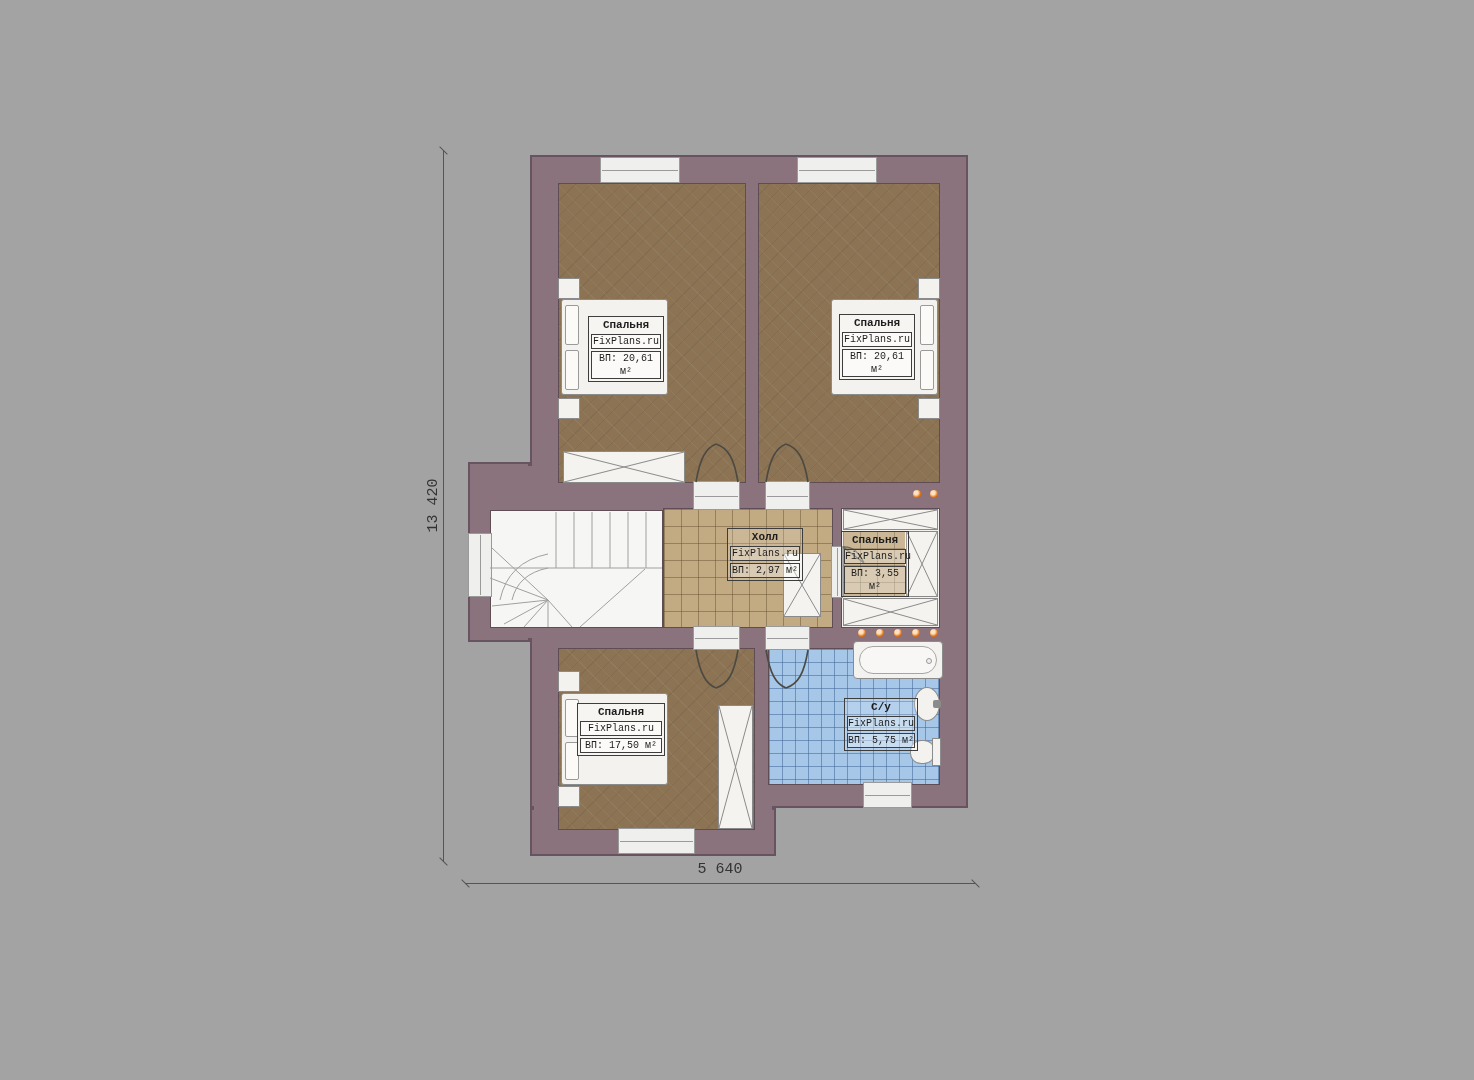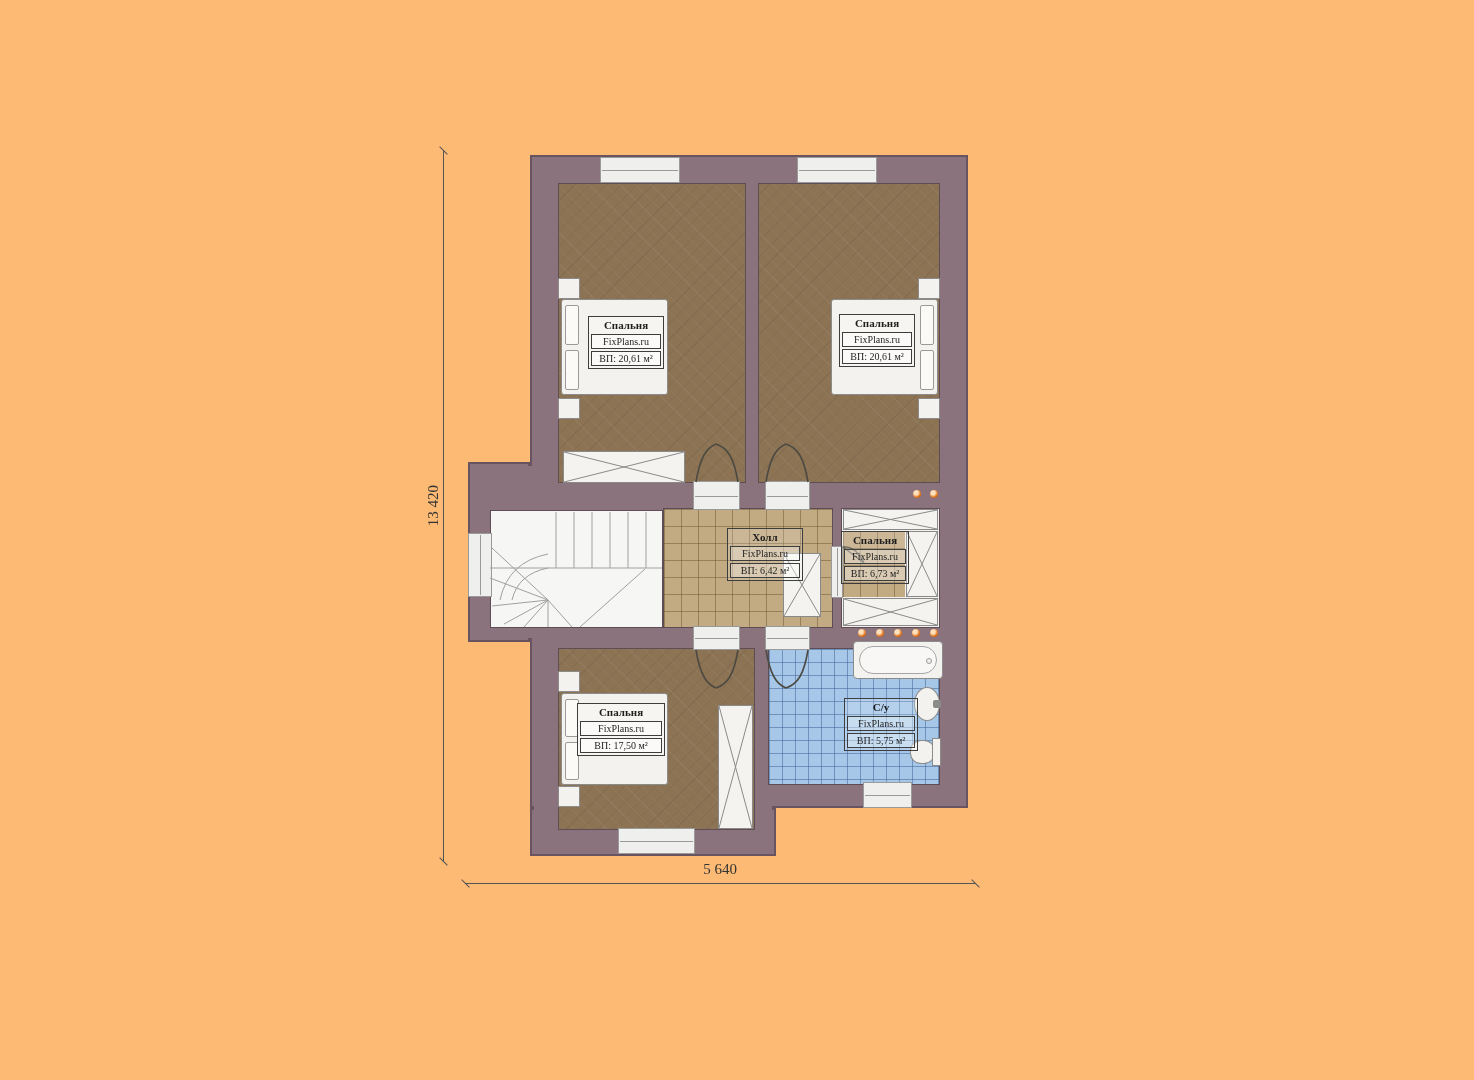--- a/index.html
+++ b/index.html
@@ -1,17 +1,17 @@
 <!DOCTYPE html>
 <html><head>
 <meta charset="utf-8">
 <style>
   html,body{margin:0;padding:0;background:#ffffff;}
-  .canvas{position:relative;width:1474px;height:1080px;background:#fdba74;overflow:hidden;
-          font-family:Liberation Serif, serif;color:#222;}
+  .canvas{position:relative;width:1474px;height:1080px;background:#a3a3a3;overflow:hidden;
+          font-family:Liberation Mono, monospace;color:#222;}
   .abs{position:absolute;box-sizing:border-box;}
 
   
   .wall-block{background:#8a737c;border:2px solid #675460;}
   .wall-patch{background:#8a737c;}
 
   
   .floor{border:1px solid #5e4d55;}
   .carpet{background-color:#8b7354;
     background-image:repeating-linear-gradient(45deg, rgba(255,255,255,0.05) 0 1px, transparent 1px 11px),
@@ -228,26 +228,26 @@
     <div class="rrow">ВП: 20,61 м²</div>
   </div>
   <div class="abs rlabel on-bed" style="left:839px;top:314px;width:76px;">
     <div class="rname">Спальня</div>
     <div class="rrow">FixPlans.ru</div>
     <div class="rrow">ВП: 20,61 м²</div>
   </div>
   <div class="abs rlabel" style="left:727px;top:528px;width:76px;">
     <div class="rname">Холл</div>
     <div class="rrow">FixPlans.ru</div>
-    <div class="rrow">ВП: 6,42 м²</div>
+    <div class="rrow">ВП: 2,97 м²</div>
   </div>
   <div class="abs rlabel" style="left:841px;top:531px;width:68px;">
     <div class="rname">Спальня</div>
     <div class="rrow">FixPlans.ru</div>
-    <div class="rrow">ВП: 6,73 м²</div>
+    <div class="rrow">ВП: 3,55 м²</div>
   </div>
   <div class="abs rlabel on-bed" style="left:577px;top:703px;width:88px;">
     <div class="rname">Спальня</div>
     <div class="rrow">FixPlans.ru</div>
     <div class="rrow">ВП: 17,50 м²</div>
   </div>
   <div class="abs rlabel" style="left:844px;top:698px;width:74px;">
     <div class="rname">С/у</div>
     <div class="rrow">FixPlans.ru</div>
     <div class="rrow">ВП: 5,75 м²</div>

